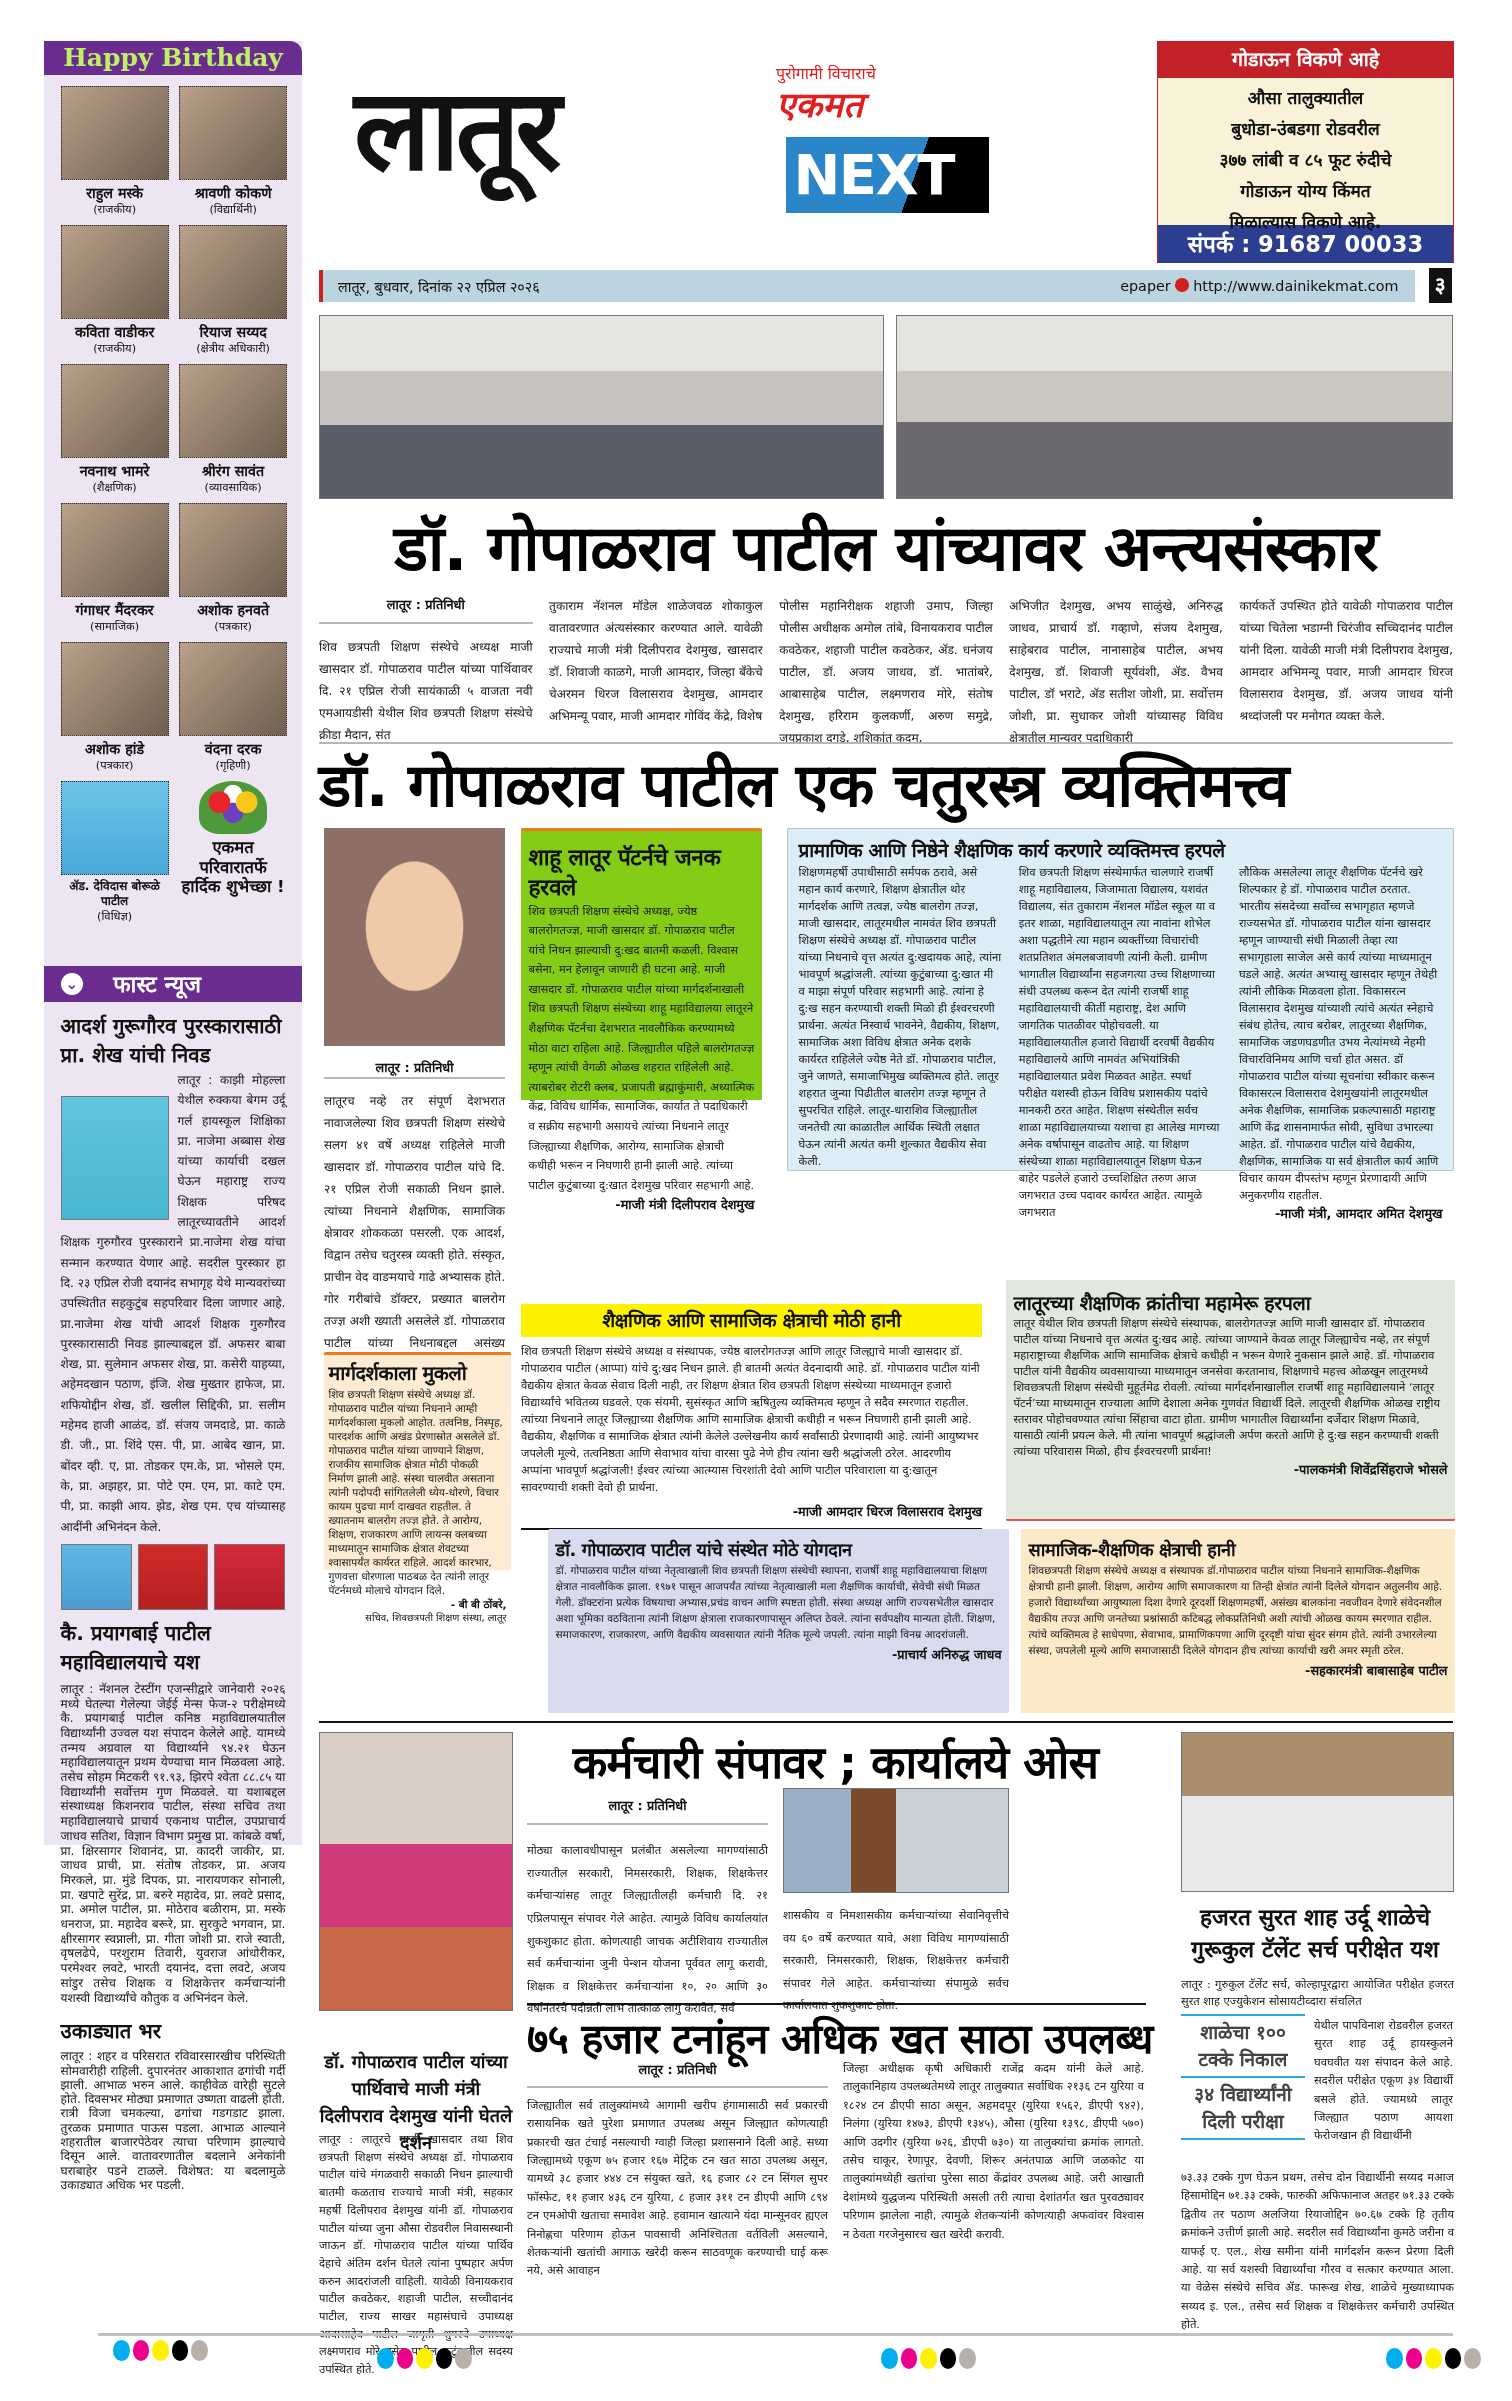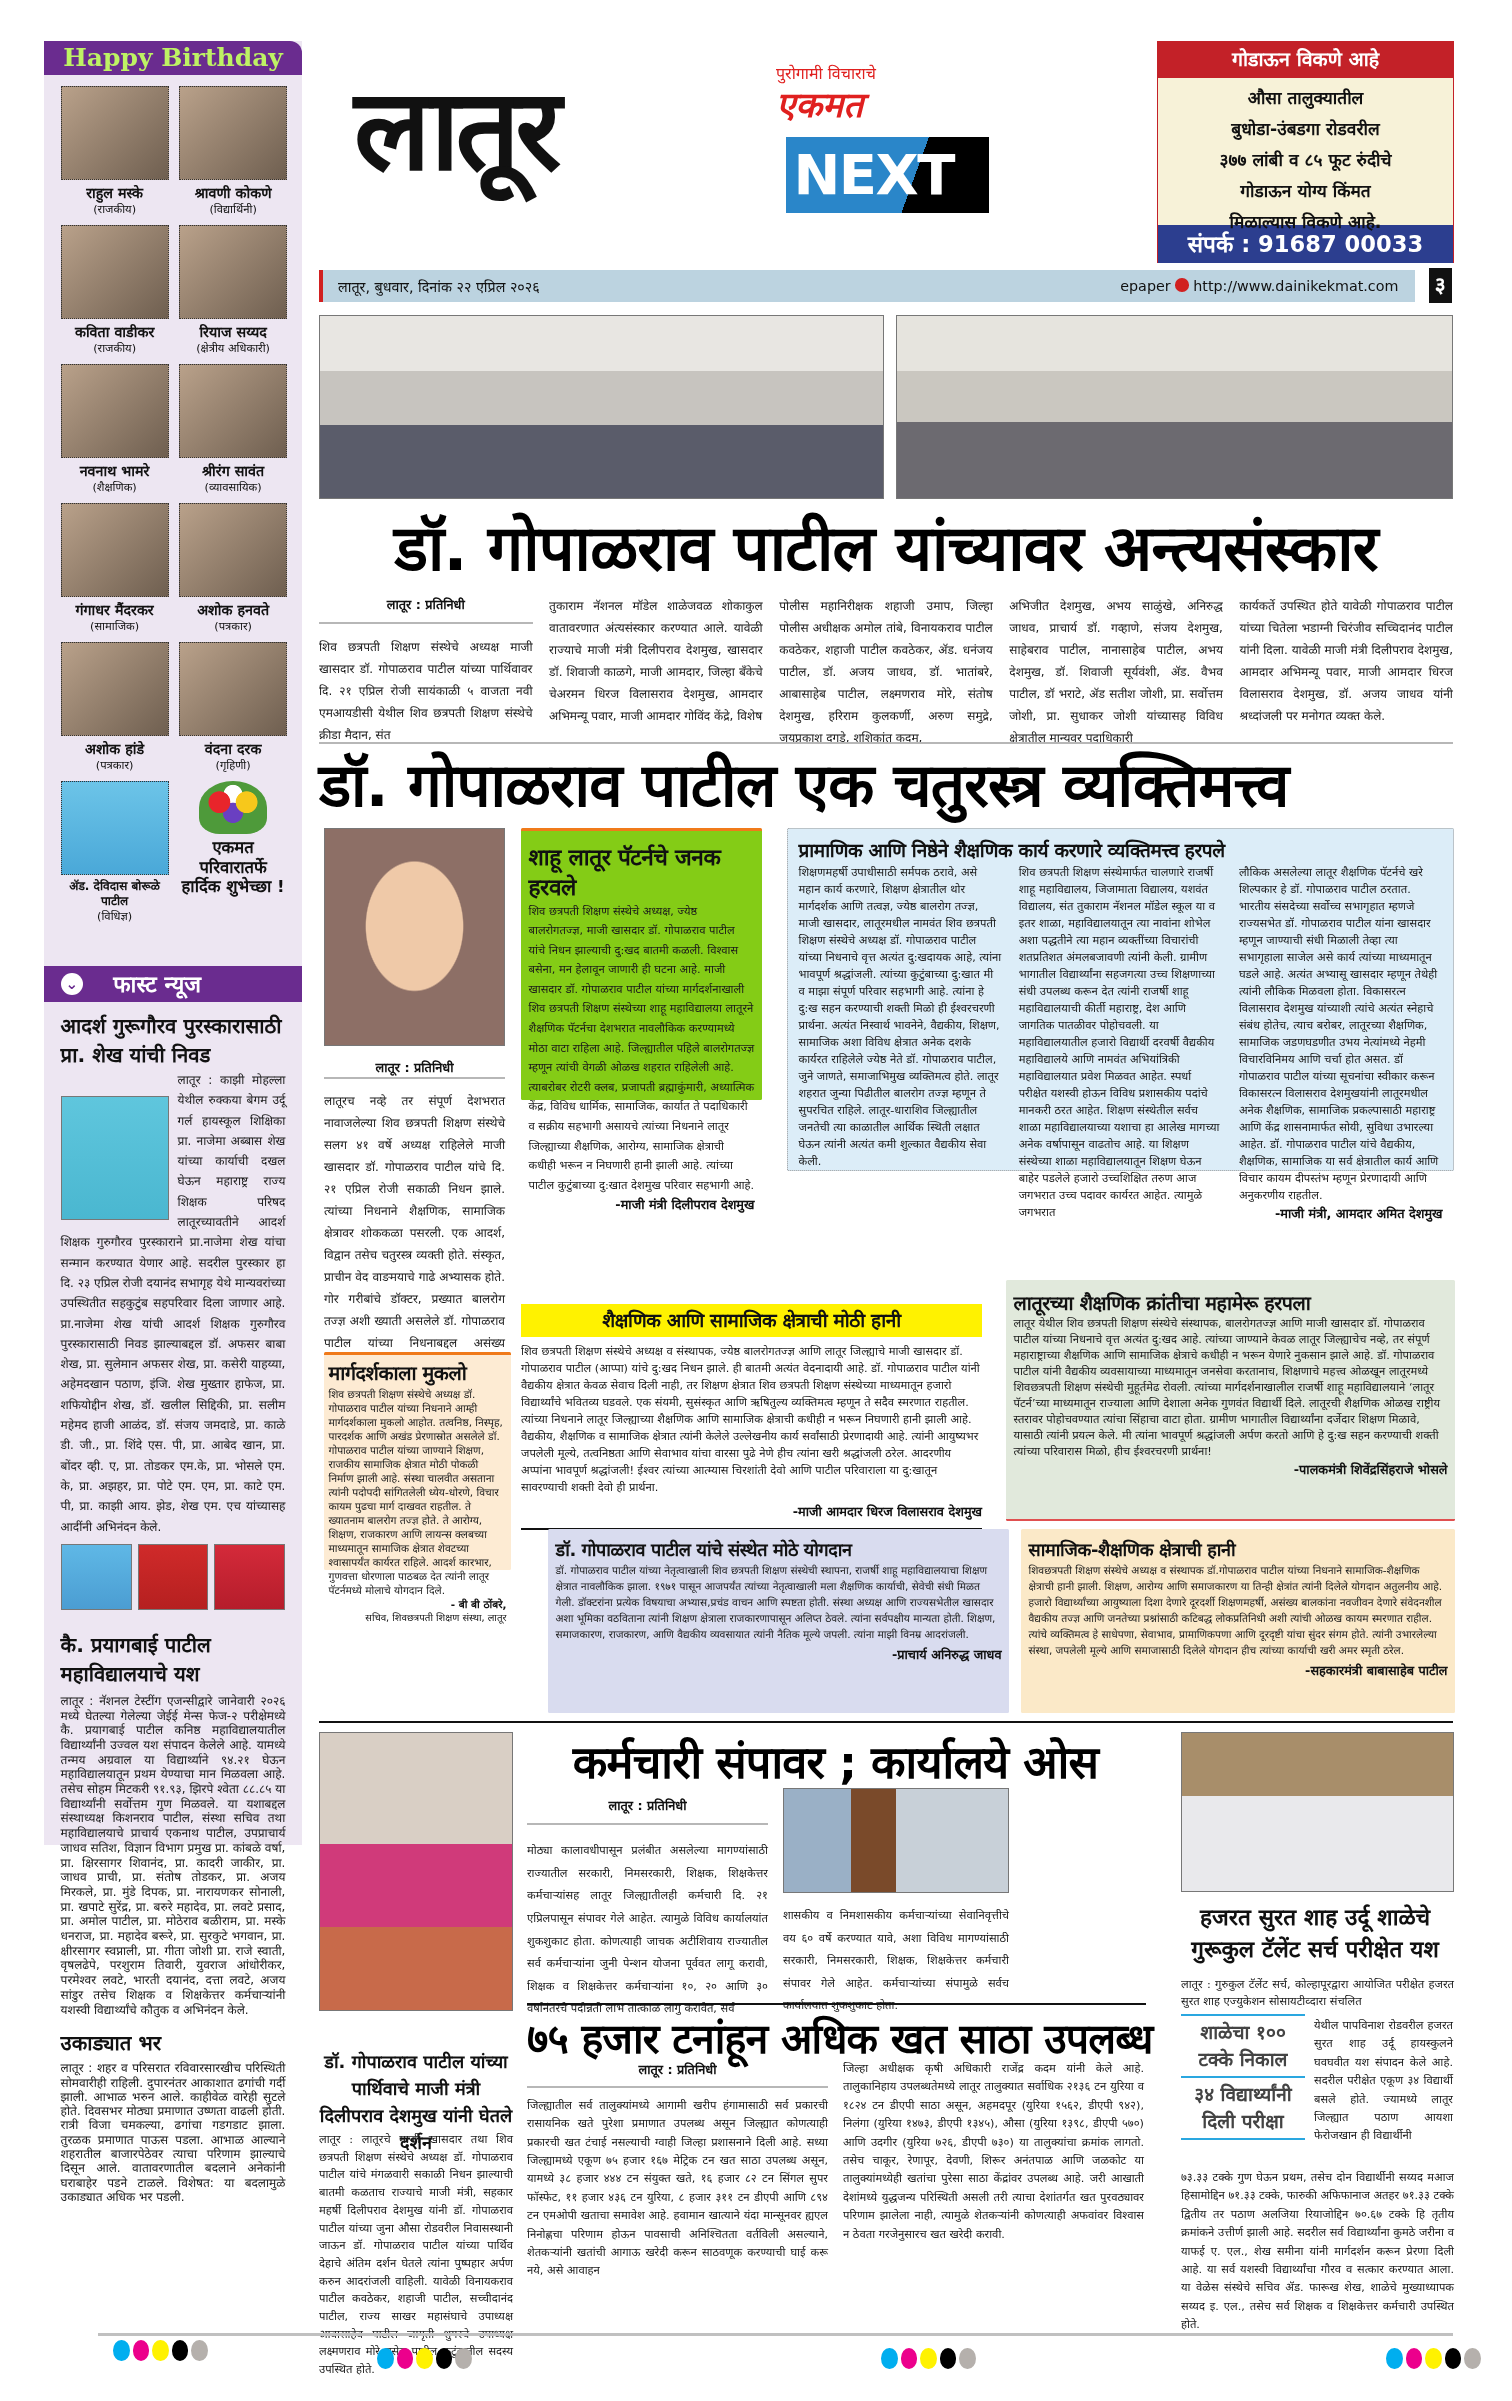--- a/index.html
+++ b/index.html
@@ -128,21 +128,21 @@
     <div>
       <div class="side-h">आदर्श गुरूगौरव पुरस्कारासाठी प्रा. शेख यांची निवड</div>
       <div class="photo" style="float:left;width:108px;height:124px;margin:25.6px 9px 3px 0;background:linear-gradient(#5fc6dd,#4ab7d0);"></div>
       <div class="txt-s" style="font-size:12px;line-height:20.3px;">लातूर : काझी मोहल्ला येथील रुक्कया बेगम उर्दू गर्ल हायस्कूल शिक्षिका प्रा. नाजेमा अब्बास शेख यांच्या कार्याची दखल घेऊन महाराष्ट्र राज्य शिक्षक परिषद लातूरच्यावतीने आदर्श शिक्षक गुरुगौरव पुरस्काराने प्रा.नाजेमा शेख यांचा सन्मान करण्यात येणार आहे. सदरील पुरस्कार हा दि. २३ एप्रिल रोजी दयानंद सभागृह येथे मान्यवरांच्या उपस्थितीत सहकुटुंब सहपरिवार दिला जाणार आहे. प्रा.नाजेमा शेख यांची आदर्श शिक्षक गुरुगौरव पुरस्कारासाठी निवड झाल्याबद्दल डॉ. अफसर बाबा शेख, प्रा. सुलेमान अफसर शेख, प्रा. कसेरी याहय्या, अहेमदखान पठाण, इंजि. शेख मुख्तार हाफेज, प्रा. शफियोद्दीन शेख, डॉ. खलील सिद्दिकी, प्रा. सलीम महेमद हाजी आळंद, डॉ. संजय जमदाडे, प्रा. काळे डी. जी., प्रा. शिंदे एस. पी, प्रा. आबेद खान, प्रा. बोंदर व्ही. ए, प्रा. तोडकर एम.के, प्रा. भोसले एम. के, प्रा. अझहर, प्रा. पोटे एम. एम, प्रा. काटे एम. पी, प्रा. काझी आय. झेड, शेख एम. एच यांच्यासह आदींनी अभिनंदन केले.</div>
       <div style="clear:both;display:flex;gap:6px;margin-top:7.5px;">
         <div class="photo" style="width:72px;height:66px;background:linear-gradient(#5fb8e6,#4b9dd2);"></div>
         <div class="photo" style="width:72px;height:66px;background:linear-gradient(#d02a2a,#b52020);"></div>
         <div class="photo" style="width:72px;height:66px;background:linear-gradient(#d42a3a,#b51d2b);"></div>
       </div>
     </div>
-    <div style="margin-top:21px;">
+    <div style="margin-top:9px;">
       <div class="side-h">कै. प्रयागबाई पाटील महाविद्यालयाचे यश</div>
       <div class="txt-s" style="font-size:12px;line-height:14.7px;margin-top:4.5px;">लातूर : नॅशनल टेस्टींग एजन्सीद्वारे जानेवारी २०२६ मध्ये घेतल्या गेलेल्या जेईई मेन्स फेज-२ परीक्षेमध्ये कै. प्रयागबाई पाटील कनिष्ठ महाविद्यालयातील विद्यार्थ्यांनी उज्वल यश संपादन केलेले आहे. यामध्ये तन्मय अग्रवाल या विद्यार्थ्याने ९४.२१ घेऊन महाविद्यालयातून प्रथम येण्याचा मान मिळवला आहे. तसेच सोहम मिटकरी ९१.९३, झिरपे श्वेता ८८.८५ या विद्यार्थ्यांनी सर्वोत्तम गुण मिळवले. या यशाबद्दल संस्थाध्यक्ष किशनराव पाटील, संस्था सचिव तथा महाविद्यालयाचे प्राचार्य एकनाथ पाटील, उपप्राचार्य जाधव सतिश, विज्ञान विभाग प्रमुख प्रा. कांबळे वर्षा, प्रा. क्षिरसागर शिवानंद, प्रा. कादरी जाकीर, प्रा. जाधव प्राची, प्रा. संतोष तोडकर, प्रा. अजय मिरकले, प्रा. मुंडे दिपक, प्रा. नारायणकर सोनाली, प्रा. खपाटे सुरेंद्र, प्रा. बरुरे महादेव, प्रा. लवटे प्रसाद, प्रा. अमोल पाटील, प्रा. मोठेराव बळीराम, प्रा. मस्के धनराज, प्रा. महादेव बरूरे, प्रा. सुरकुटे भगवान, प्रा. क्षीरसागर स्वप्नाली, प्रा. गीता जोशी प्रा. राजे स्वाती, वृषलढेपे, परशुराम तिवारी, युवराज आंधोरीकर, परमेश्वर लवटे, भारती दयानंद, दत्ता लवटे, अजय सांडुर तसेच शिक्षक व शिक्षकेत्तर कर्मचाऱ्यांनी यशस्वी विद्यार्थ्यांचे कौतुक व अभिनंदन केले.</div>
     </div>
     <div style="margin-top:12px;">
       <div class="side-h">उकाड्यात भर</div>
       <div class="txt-s" style="font-size:12px;line-height:14.3px;margin-top:3px;">लातूर : शहर व परिसरात रविवारसारखीच परिस्थिती सोमवारीही राहिली. दुपारनंतर आकाशात ढगांची गर्दी झाली. आभाळ भरुन आले. काहीवेळ वारेही सुटले होते. दिवसभर मोठ्या प्रमाणात उष्णता वाढली होती. रात्री विजा चमकल्या, ढगांचा गडगडाट झाला. तुरळक प्रमाणात पाऊस पडला. आभाळ आल्याने शहरातील बाजारपेठेवर त्याचा परिणाम झाल्याचे दिसून आले. वातावरणातील बदलाने अनेकांनी घराबाहेर पडने टाळले. विशेषत: या बदलामुळे उकाड्यात अधिक भर पडली.</div>
     </div>
   </div>
 </div>
 

